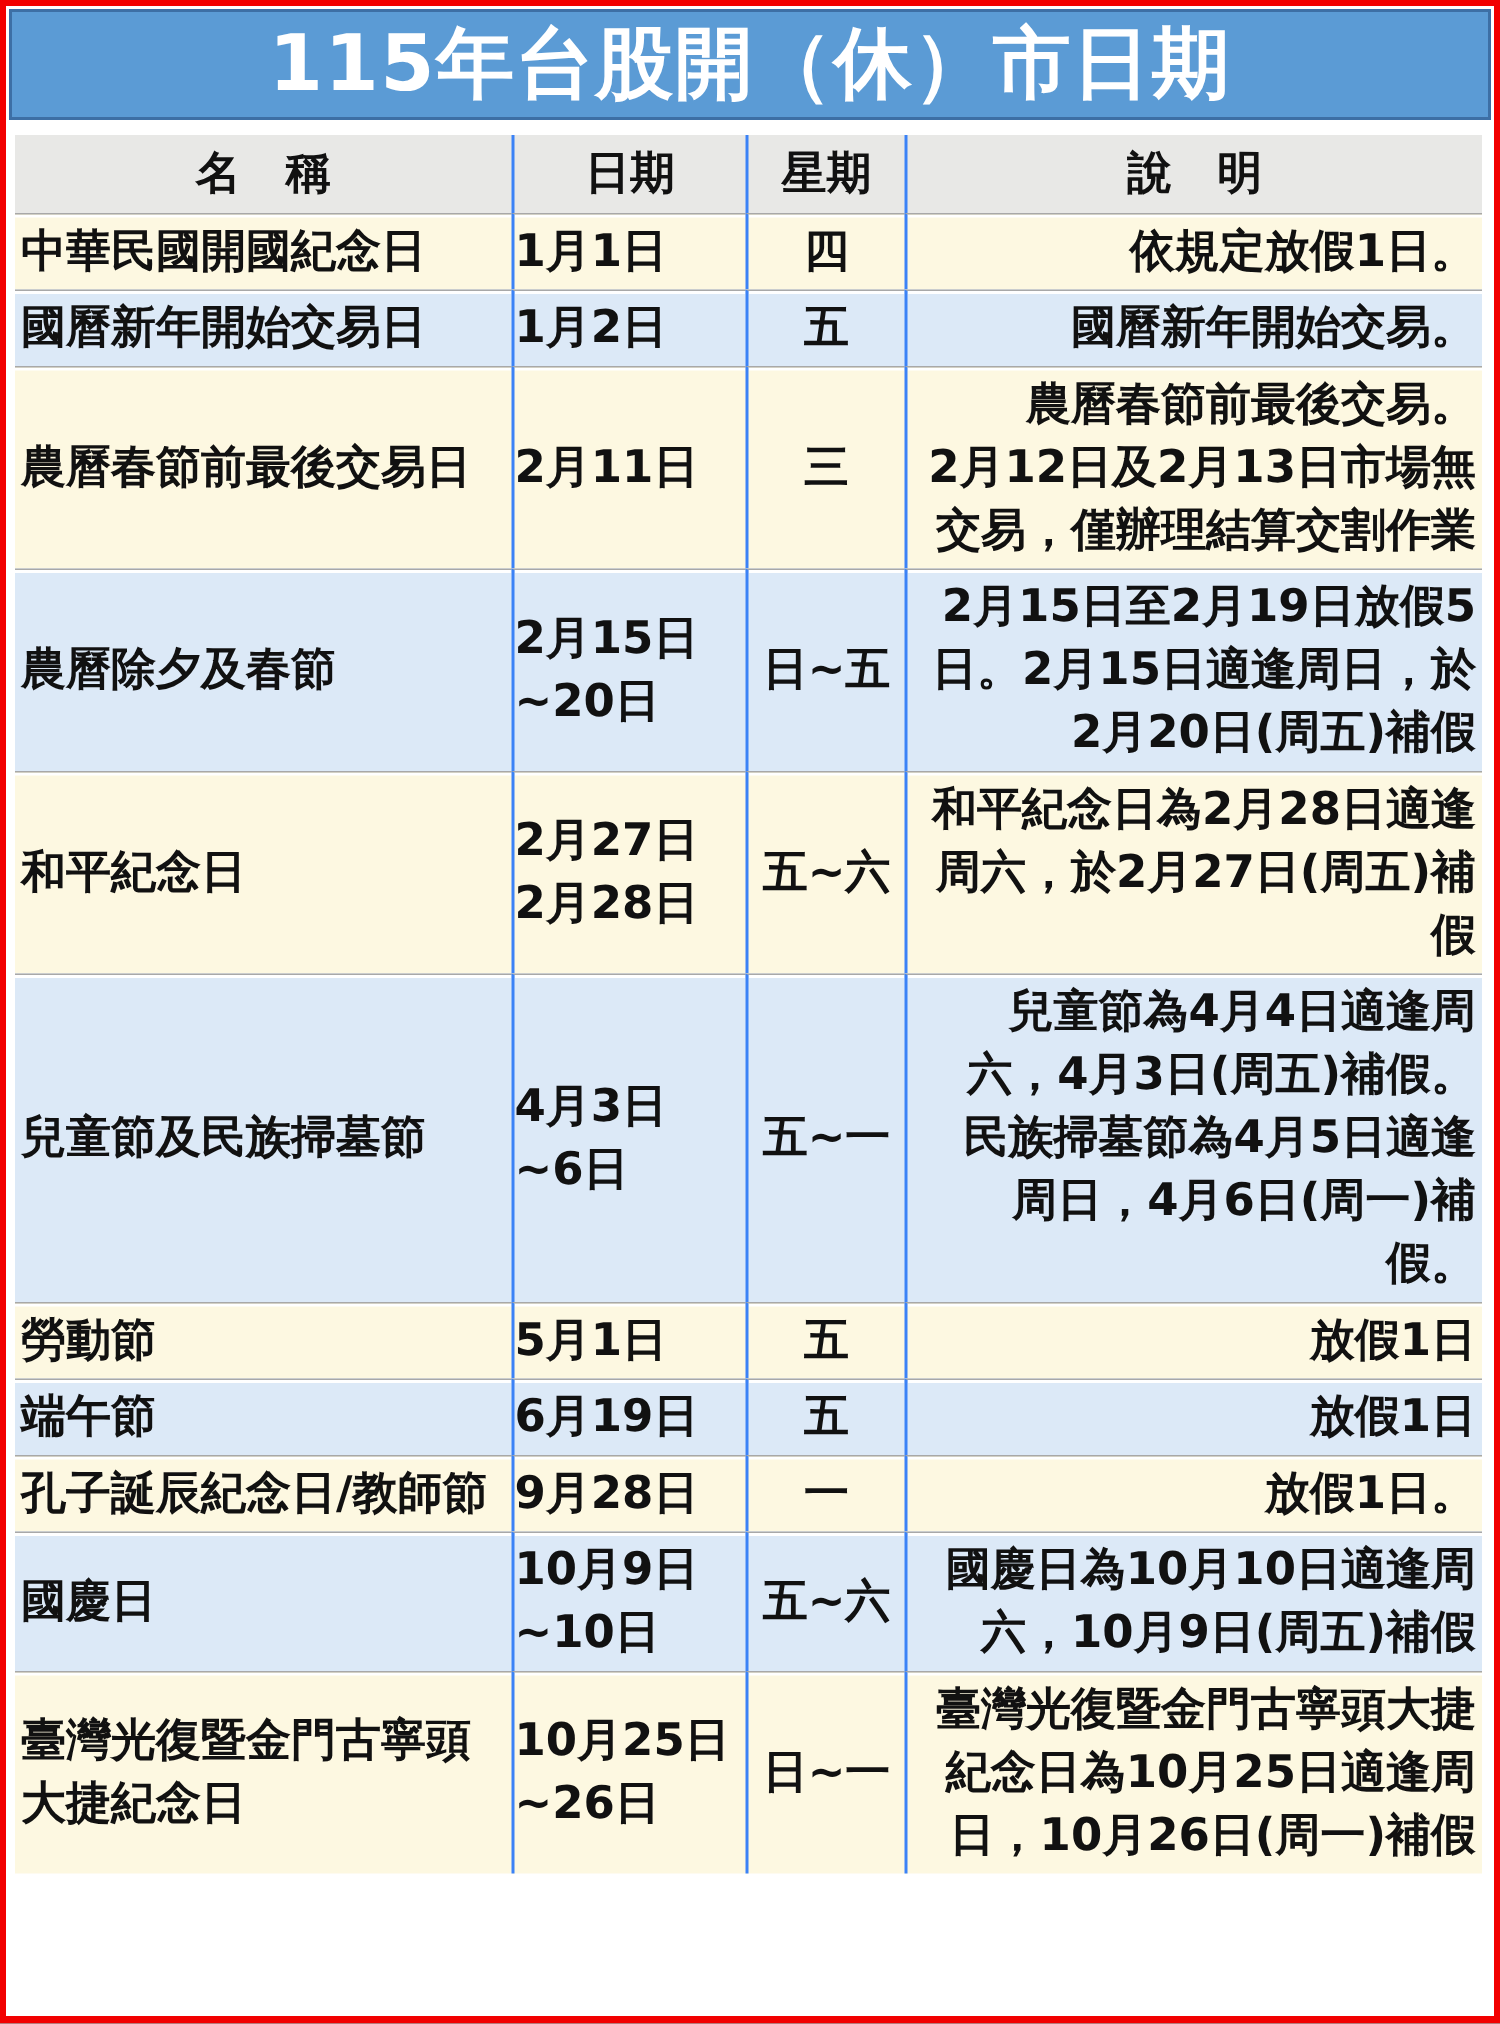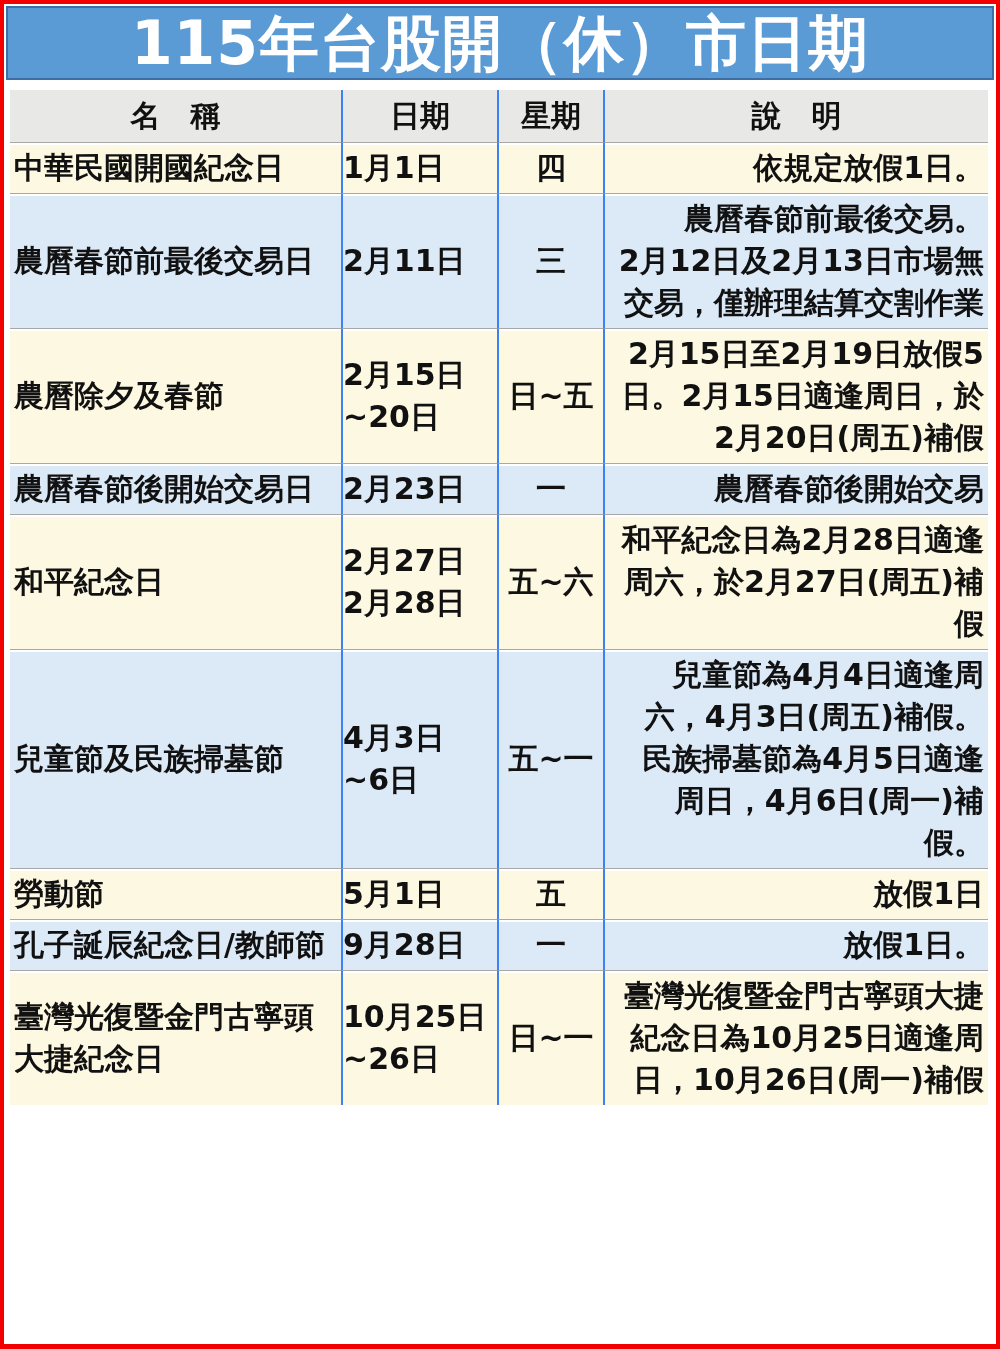--- a/index.html
+++ b/index.html
@@ -21,21 +21,21 @@
     margin: 2px 2px 0 2px;
     height: 74px;
     background: #5b9bd5;
     border: 2px solid #3d6fa5;
     display: flex;
     align-items: center;
     justify-content: center;
   }
   .title-bar h1 {
     color: #ffffff;
-    font-size: 60px;
+    font-size: 52px;
     font-weight: bold;
     letter-spacing: 1px;
     line-height: 1;
     white-space: nowrap;
   }
   
   table.holidays {
     margin: 10px 6px 0 6px;
     width: 978px;
     border-collapse: separate;
@@ -96,38 +96,38 @@
       </tr>
     </thead>
     <tbody>
       <tr>
         <td class="name">中華民國開國紀念日</td>
         <td class="date">1月1日</td>
         <td class="week">四</td>
         <td class="desc">依規定放假1日。</td>
       </tr>
       <tr>
+        <td class="name">國曆新年開始交易日</td>
+        <td class="date">1月2日</td>
+        <td class="week">五</td>
+        <td class="desc">國曆新年開始交易。</td>
+      </tr>
+      <tr>
         <td class="name">農曆春節前最後交易日</td>
         <td class="date">2月11日</td>
         <td class="week">三</td>
         <td class="desc">農曆春節前最後交易。
 2月12日及2月13日市場無交易，僅辦理結算交割作業</td>
       </tr>
       <tr>
         <td class="name">農曆除夕及春節</td>
         <td class="date">2月15日
 ~20日</td>
         <td class="week">日~五</td>
         <td class="desc">2月15日至2月19日放假5日。2月15日適逢周日，於2月20日(周五)補假</td>
-      </tr>
-      <tr>
-        <td class="name">農曆春節後開始交易日</td>
-        <td class="date">2月23日</td>
-        <td class="week">一</td>
-        <td class="desc">農曆春節後開始交易</td>
       </tr>
       <tr>
         <td class="name">和平紀念日</td>
         <td class="date">2月27日
 2月28日</td>
         <td class="week">五~六</td>
         <td class="desc">和平紀念日為2月28日適逢周六，於2月27日(周五)補假</td>
       </tr>
       <tr>
         <td class="name">兒童節及民族掃墓節</td>
@@ -137,24 +137,37 @@
         <td class="desc">兒童節為4月4日適逢周六，4月3日(周五)補假。
 民族掃墓節為4月5日適逢周日，4月6日(周一)補假。</td>
       </tr>
       <tr>
         <td class="name">勞動節</td>
         <td class="date">5月1日</td>
         <td class="week">五</td>
         <td class="desc">放假1日</td>
       </tr>
       <tr>
+        <td class="name">端午節</td>
+        <td class="date">6月19日</td>
+        <td class="week">五</td>
+        <td class="desc">放假1日</td>
+      </tr>
+      <tr>
         <td class="name">孔子誕辰紀念日/教師節</td>
         <td class="date">9月28日</td>
         <td class="week">一</td>
         <td class="desc">放假1日。</td>
+      </tr>
+      <tr>
+        <td class="name">國慶日</td>
+        <td class="date">10月9日
+~10日</td>
+        <td class="week">五~六</td>
+        <td class="desc">國慶日為10月10日適逢周六，10月9日(周五)補假</td>
       </tr>
       <tr>
         <td class="name">臺灣光復暨金門古寧頭大捷紀念日</td>
         <td class="date">10月25日
 ~26日</td>
         <td class="week">日~一</td>
         <td class="desc">臺灣光復暨金門古寧頭大捷紀念日為10月25日適逢周日，10月26日(周一)補假</td>
       </tr>
 
     </tbody>

